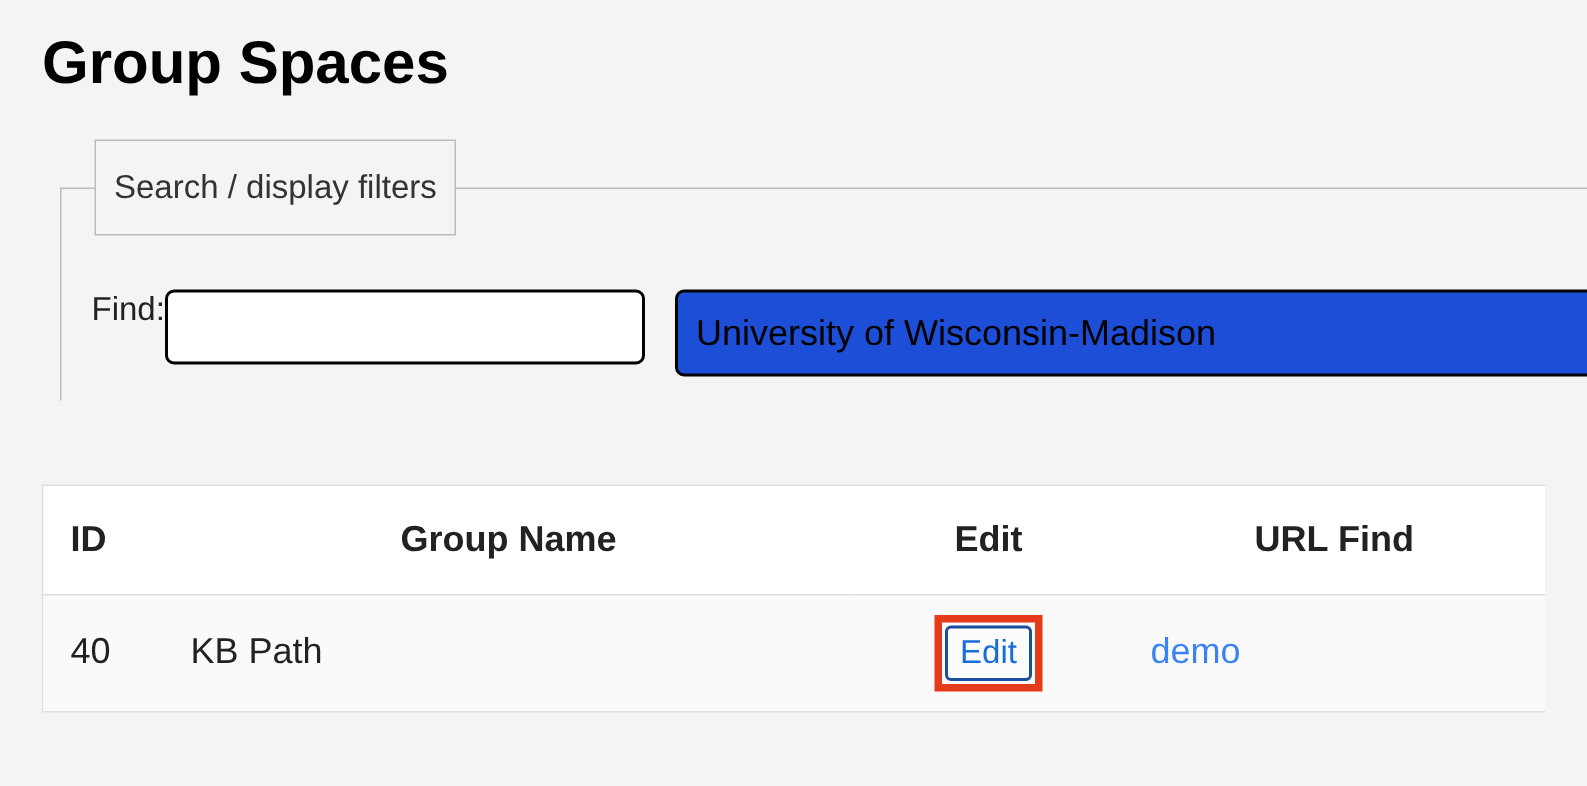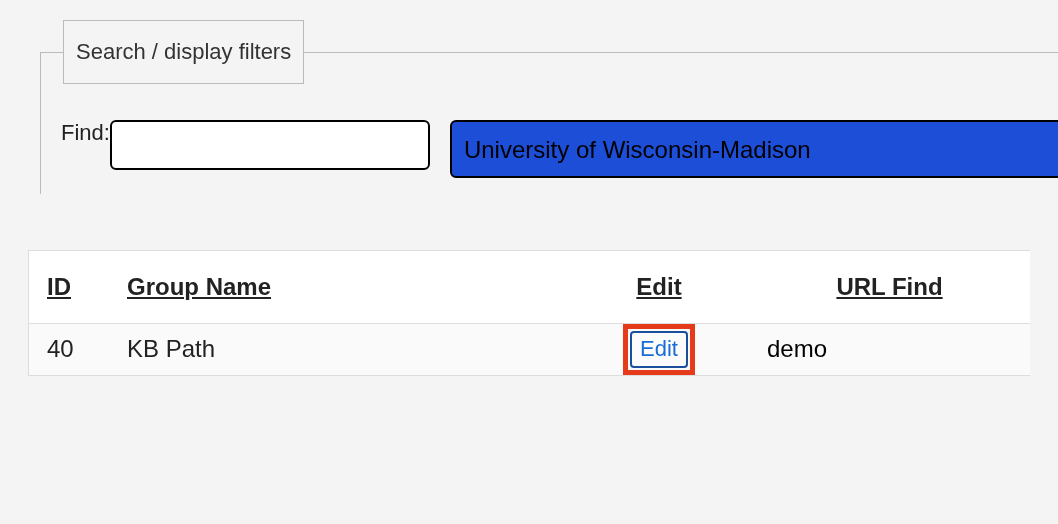--- a/index.html
+++ b/index.html
@@ -102,33 +102,32 @@
       border-collapse: collapse;
     }
     thead th {
       text-align: left;
       font-size: 24px;
       font-weight: 700;
       color: #222;
       padding: 22px 18px;
       border-bottom: 1px solid #ddd;
       background: #fff;
-      text-decoration: underline;
     }
     th.col-id { width: 80px; text-align: left; }
-    th.col-name { width: 460px; }
+    th.col-name { width: 460px; text-align: center; }
     th.col-edit { width: 180px; text-align: center; }
     th.col-url { text-align: center; }
     tbody tr {
       background: #fafafa;
     }
     tbody td {
       font-size: 24px;
       color: #222;
-      padding: 0 18px;
+      padding: 13px 18px;
       vertical-align: middle;
       border-bottom: 1px solid #ddd;
     }
     td.col-id-cell { text-align: left; }
     td.col-edit-cell { text-align: center; }
     td.col-url-cell { }
     .edit-highlight {
       display: inline-block;
       border: 5px solid #e63b1a;
       padding: 2px;
@@ -140,30 +139,31 @@
       border-radius: 4px;
       color: #1a6dd6;
       background: #fbfbfb;
       font-size: 22px;
       padding: 2px 8px;
       cursor: pointer;
       font-family: inherit;
       line-height: 1.3;
     }
     .url-link {
-      color: #000000;
+      color: #3b82f6;
       text-decoration: none;
       font-size: 24px;
       cursor: pointer;
     }
   </style>
 </head>
 <body>
 
 <div class="container">
+  <h1>Group Spaces</h1>
 
   <fieldset>
     <legend>Search / display filters</legend>
     <div class="filter-row">
       <div class="field">
         <label>Find:</label>
         <input type="text" class="find-input" value="" style="">
       </div>
       <div class="field">
         <div class="select-wrap">

